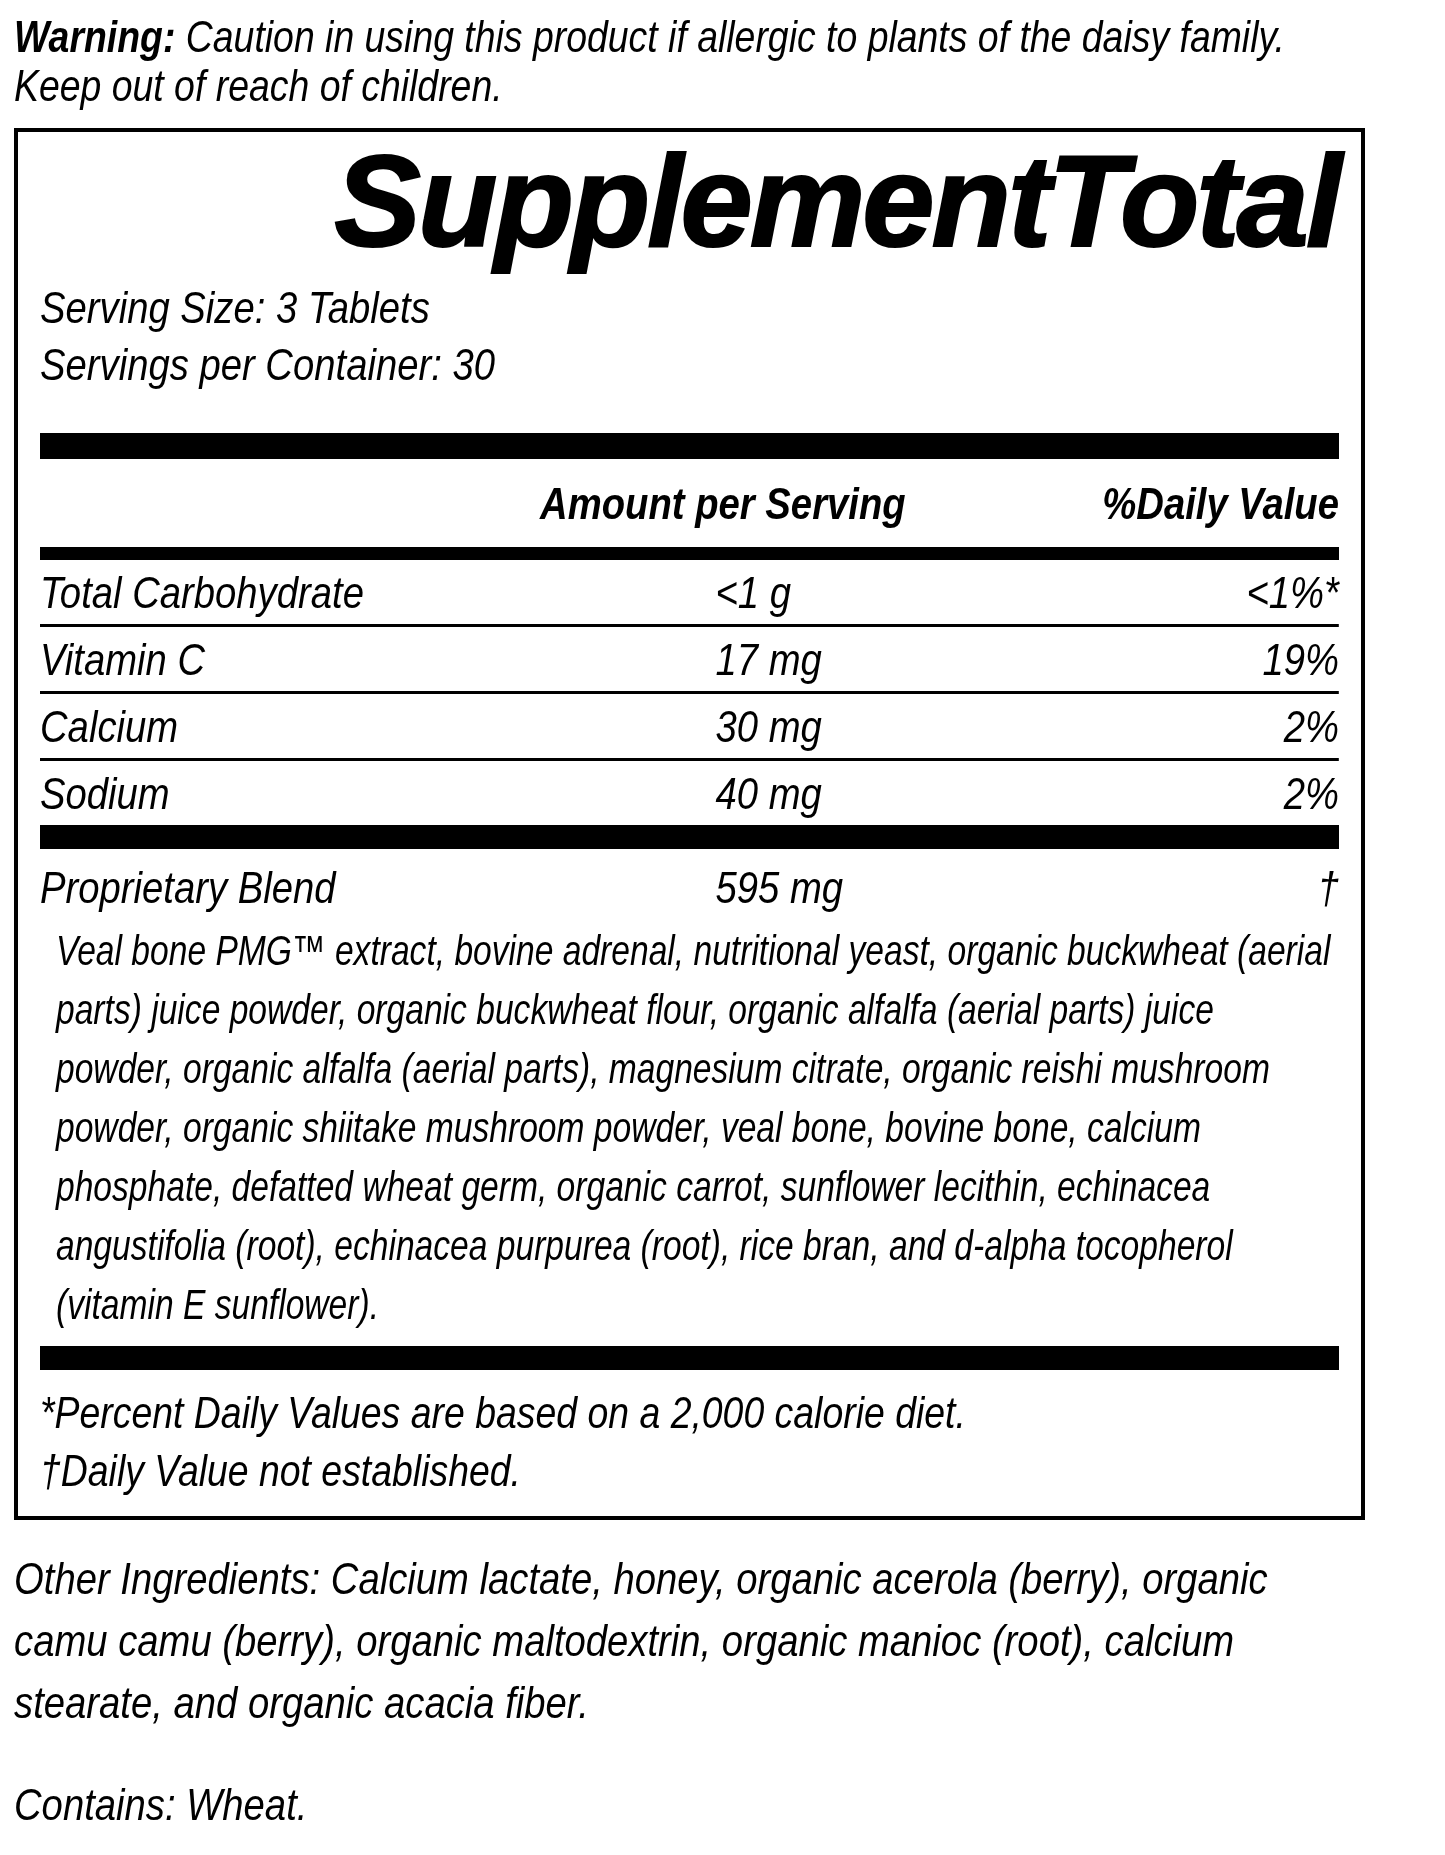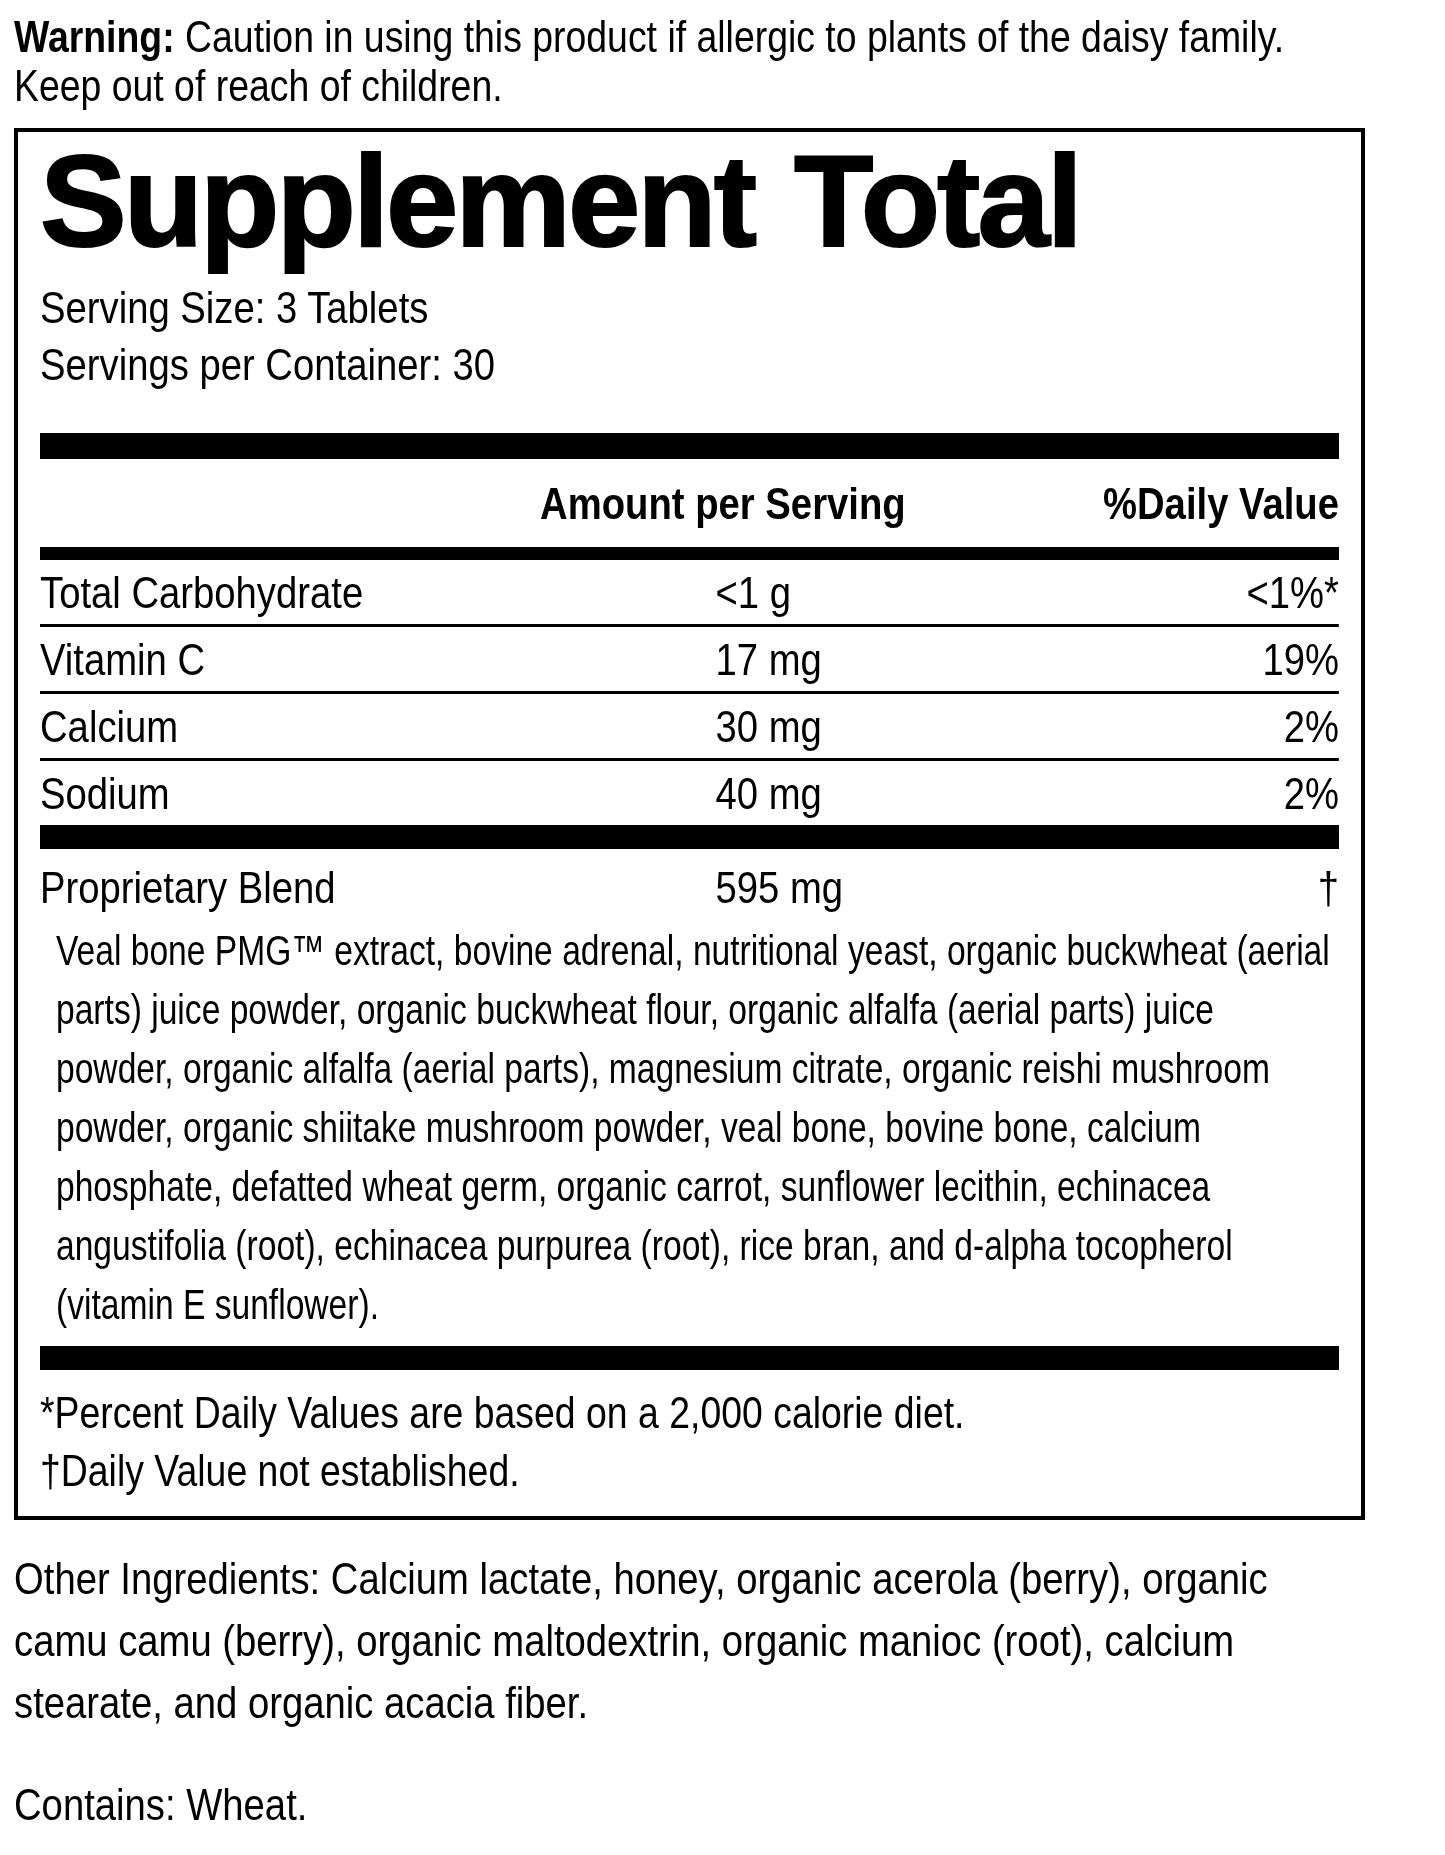--- a/index.html
+++ b/index.html
@@ -12,20 +12,21 @@
     width: 1445px;
     height: 1855px;
     color: #000;
     font-family: "Liberation Sans", "DejaVu Sans", sans-serif;
   }
   .page {
     box-sizing: border-box;
     width: 1379px;
     height: 1855px;
     padding: 12px 14px 0 14px;
+    font-style: italic;
   }
   
   .cx {
     transform: scaleX(0.85);
     transform-origin: 0 0;
     width: 117.647%;
   }
   .cx2 {
     transform: scaleX(0.80);
     transform-origin: 0 0;
@@ -39,30 +40,29 @@
   .warn-label { font-weight: bold; }
 
   .facts-box {
     box-sizing: border-box;
     border: 4px solid #000;
     margin-top: 18px;
     padding: 0 22px 10px 22px;
   }
   .title-row {
     display: flex;
-    justify-content: flex-start;
+    justify-content: flex-end;
     align-items: baseline;
     font-weight: bold;
     font-size: 130px;
     line-height: 1.04;
     letter-spacing: -3px;
     -webkit-text-stroke: 2px #000;
     margin: 2px 0 10px 0;
     white-space: nowrap;
-    gap: 40px;
   }
   .serving {
     font-size: 45px;
     line-height: 57px;
   }
   .bar { background: #000; }
   .bar-xl { height: 26px; margin-top: 40px; }
   .bar-md { height: 13px; }
   .bar-lg { height: 24px; }
 

